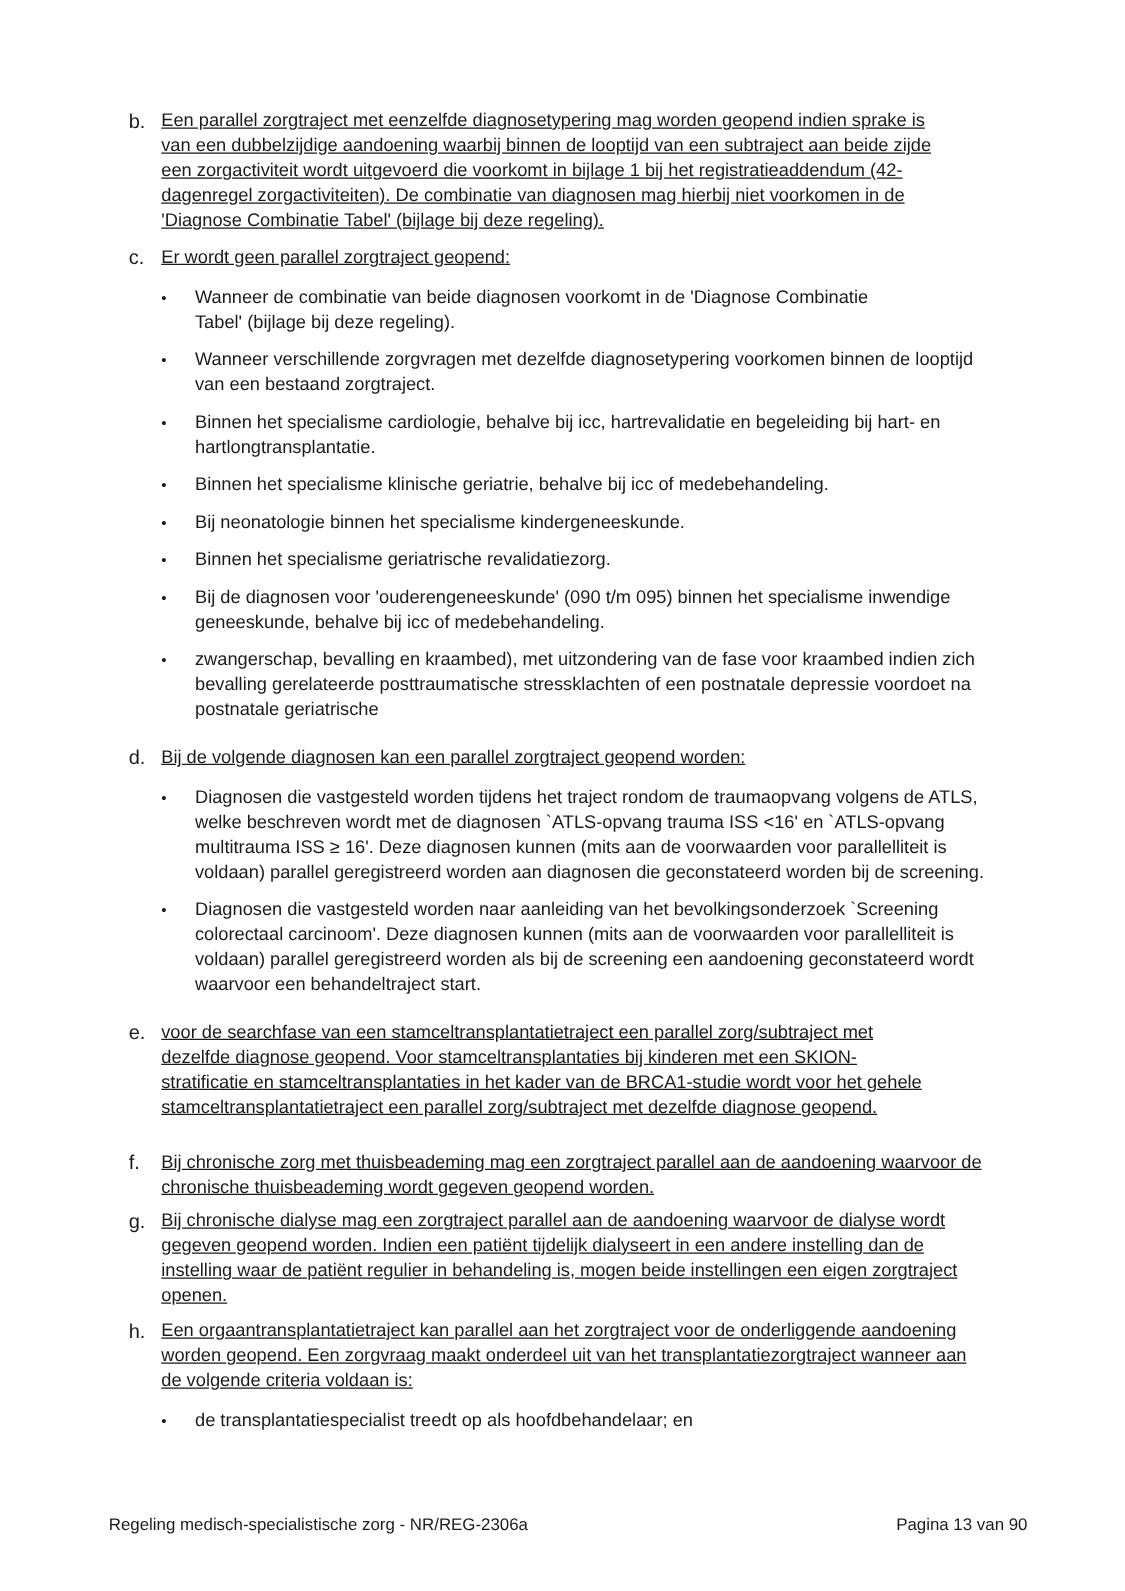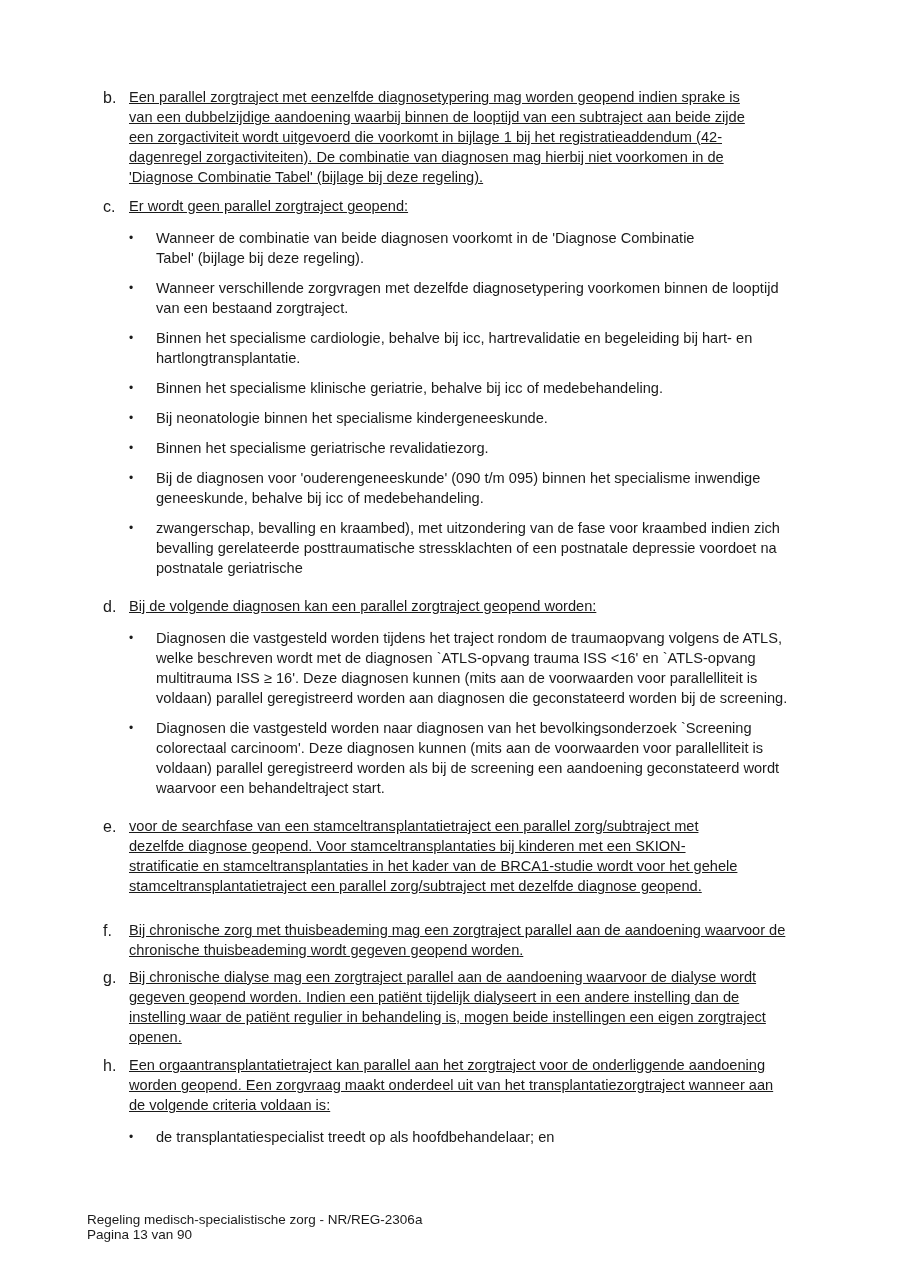--- a/index.html
+++ b/index.html
@@ -6,21 +6,21 @@
   body { width: 900px; height: 1273px; position: relative; overflow: hidden;
          font-family: "Liberation Sans", "DejaVu Sans", sans-serif; color: #1a1a1a; }
   .page { position: absolute; left: 0; top: 0; width: 900px; height: 1273px; }
   .item { position: absolute; left: 103px; width: 720px; font-size: 14.6px; line-height: 20px; }
   .item .marker { position: absolute; left: 0; top: 1px; font-size: 16px; width: 24px; }
   .item .text { margin-left: 26px; text-decoration: underline; }
   .sub { position: relative; margin-left: 26px; margin-top: 10px; }
   .sub .bullet { position: absolute; left: 0; top: 0; width: 20px; font-size: 12px; }
   .sub .btext { margin-left: 27px; }
   .footer { position: absolute; top: 1212px; left: 87px; right: 78px; font-size: 13.5px;
-            display: flex; justify-content: space-between; flex-direction: column; }
+            display: flex; justify-content: space-between; }
 </style>
 </head>
 <body>
 
 <div class="page">
 
   <div class="item" style="top:87px">
     <span class="marker">b.</span>
     <div class="text">
       <div>Een parallel zorgtraject met eenzelfde diagnosetypering mag worden geopend indien sprake is</div>
@@ -98,21 +98,21 @@
       <div class="btext">
           <div>Diagnosen die vastgesteld worden tijdens het traject rondom de traumaopvang volgens de ATLS,</div>
           <div>welke beschreven wordt met de diagnosen `ATLS-opvang trauma ISS &lt;16' en `ATLS-opvang</div>
           <div>multitrauma ISS ≥ 16'. Deze diagnosen kunnen (mits aan de voorwaarden voor parallelliteit is</div>
           <div>voldaan) parallel geregistreerd worden aan diagnosen die geconstateerd worden bij de screening.</div>
         </div>
     </div>
     <div class="sub">
       <span class="bullet">•</span>
       <div class="btext">
-          <div>Diagnosen die vastgesteld worden naar diagnosen van het bevolkingsonderzoek `Screening</div>
+          <div>Diagnosen die vastgesteld worden naar aanleiding van het bevolkingsonderzoek `Screening</div>
           <div>colorectaal carcinoom'. Deze diagnosen kunnen (mits aan de voorwaarden voor parallelliteit is</div>
           <div>voldaan) parallel geregistreerd worden als bij de screening een aandoening geconstateerd wordt</div>
           <div>waarvoor een behandeltraject start.</div>
         </div>
     </div>
   </div>
 
   <div class="item" style="top:816px">
     <span class="marker">e.</span>
     <div class="text">

